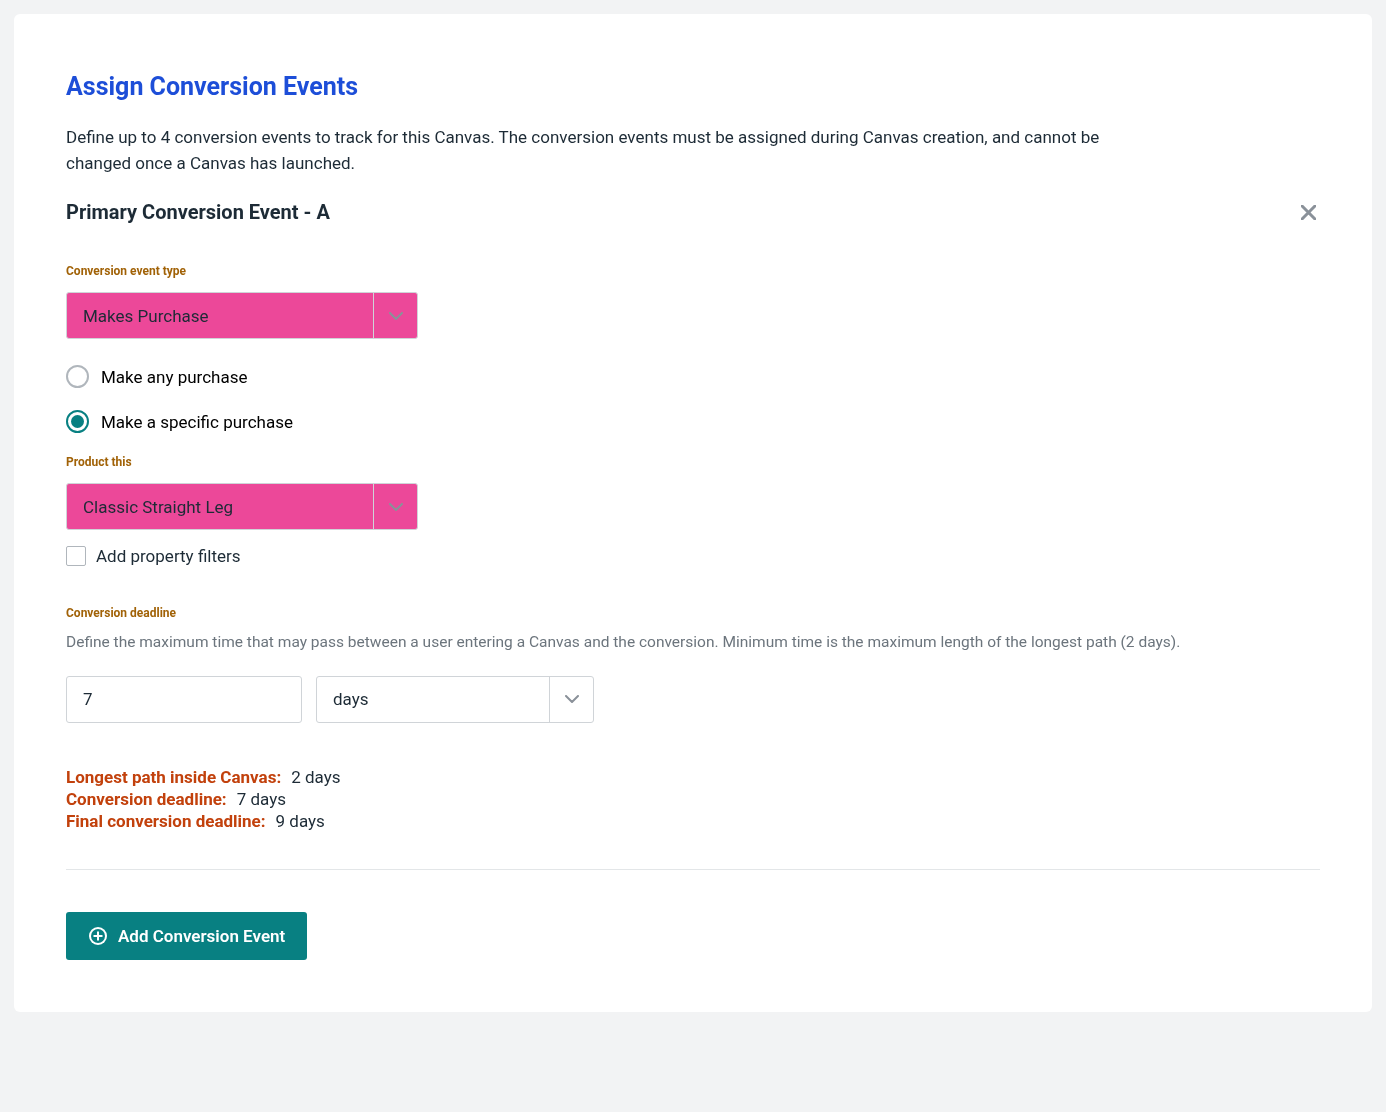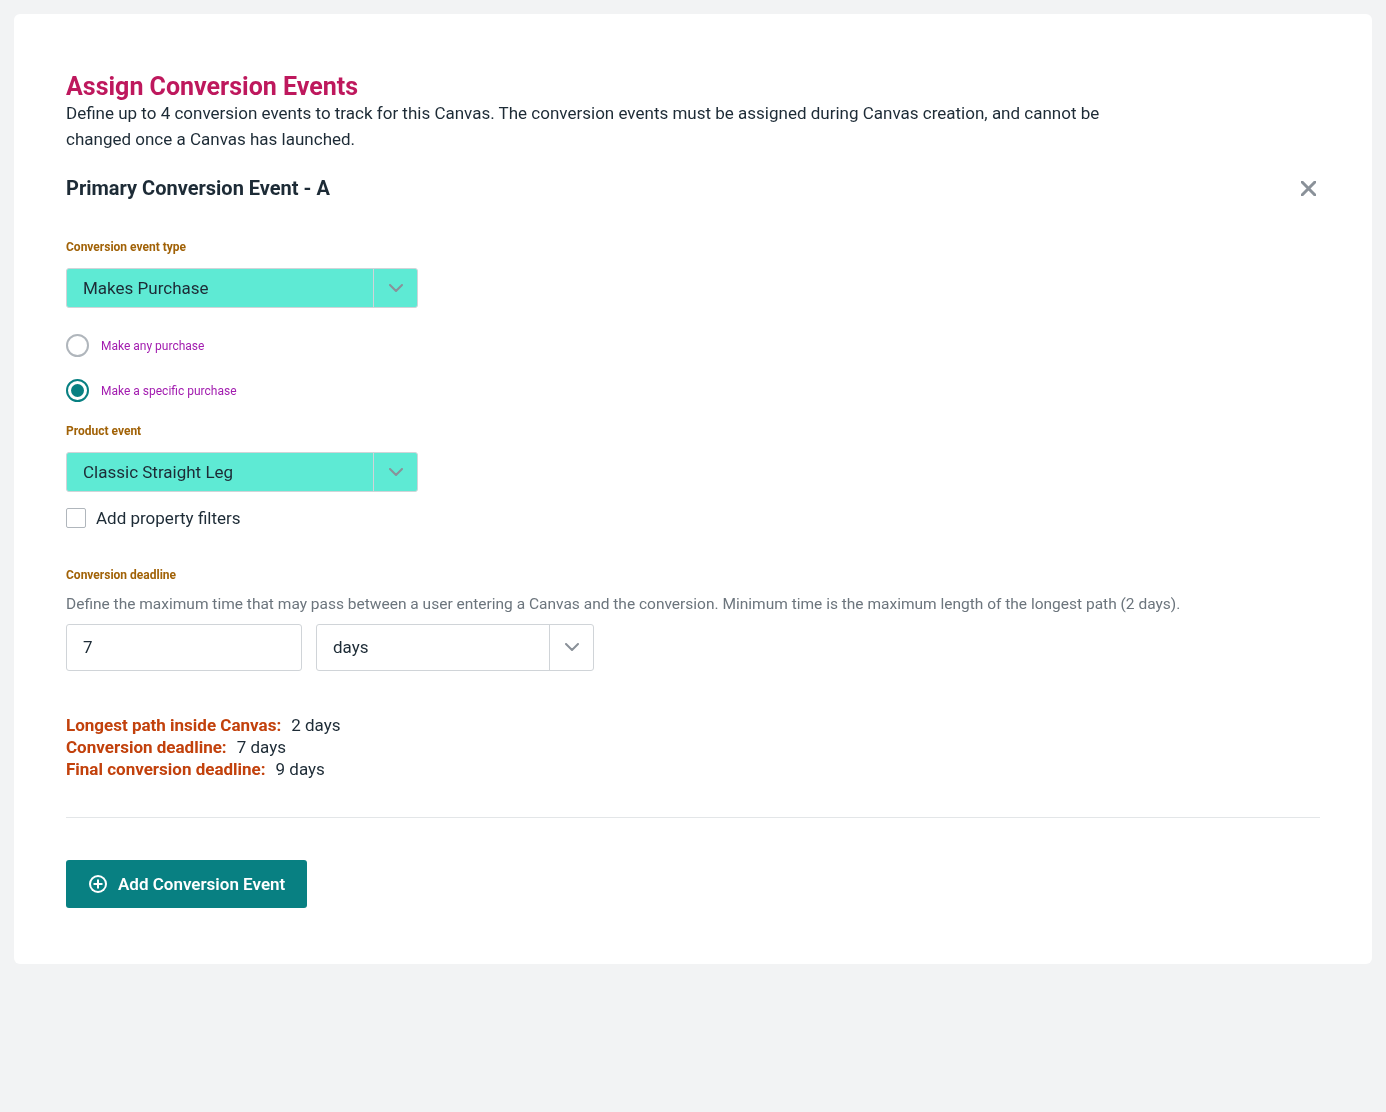--- a/index.html
+++ b/index.html
@@ -15,21 +15,22 @@
     }
     .card {
       background: #ffffff;
       border-radius: 6px;
       padding: 58px 52px 52px 52px;
       min-height: 950px;
     }
     .main-title {
       font-size: 25px;
       font-weight: 700;
-      color: #be185d;
+      color: #1d4ed8;
+      margin-bottom: 24px;
     }
     .description {
       font-size: 17px;
       line-height: 1.5;
       color: #1d2b36;
       margin-bottom: 24px;
       max-width: 1080px;
     }
     .event-header {
       display: flex;
@@ -53,24 +54,24 @@
     }
     .field-label {
       font-size: 12px;
       font-weight: 700;
       color: #a16207;
       margin-bottom: 14px;
     }
     .select-wrapper {
       display: flex;
       width: 352px;
-      height: 40px;
+      height: 47px;
       border: 1px solid #d0d4d8;
       border-radius: 3px;
-      background: #5eead4;
+      background: #ec4899;
       margin-bottom: 26px;
       cursor: pointer;
     }
     .select-value {
       flex: 1;
       padding: 0 16px;
       display: flex;
       align-items: center;
       font-size: 17px;
       color: #1d2b36;
@@ -103,22 +104,22 @@
     .radio-circle.selected {
       border-color: #088082;
     }
     .radio-dot {
       width: 13px;
       height: 13px;
       border-radius: 50%;
       background: #088082;
     }
     .radio-label {
-      font-size: 12px;
-      color: #a21caf;
+      font-size: 17px;
+      color: #000000;
     }
     .checkbox-option {
       display: flex;
       align-items: center;
       margin-bottom: 40px;
       cursor: pointer;
     }
     .checkbox-box {
       width: 20px;
       height: 20px;
@@ -131,21 +132,21 @@
       font-size: 17px;
       color: #1d2b36;
     }
     .deadline-section {
       margin-bottom: 22px;
     }
     .deadline-desc {
       font-size: 15.5px;
       color: #6c757d;
       margin-top: 12px;
-      margin-bottom: 8px;
+      margin-bottom: 22px;
       line-height: 1.4;
     }
     .deadline-inputs {
       display: flex;
       gap: 14px;
       margin-bottom: 44px;
     }
     .number-input {
       width: 236px;
       height: 47px;
@@ -241,21 +242,21 @@
   </div>
 
   <div class="radio-option">
     <div class="radio-circle selected">
       <div class="radio-dot"></div>
     </div>
     <span class="radio-label">Make a specific purchase</span>
   </div>
 
   <div class="section-block">
-    <div class="field-label">Product event</div>
+    <div class="field-label">Product this</div>
     <div class="select-wrapper" style="margin-bottom:16px;">
       <div class="select-value">Classic Straight Leg</div>
       <div class="select-arrow">
         <svg width="14" height="8" viewBox="0 0 14 8" fill="none">
           <path d="M1 1l6 6 6-6" stroke="currentColor" stroke-width="2" stroke-linecap="round" stroke-linejoin="round"></path>
         </svg>
       </div>
     </div>
   </div>
 

